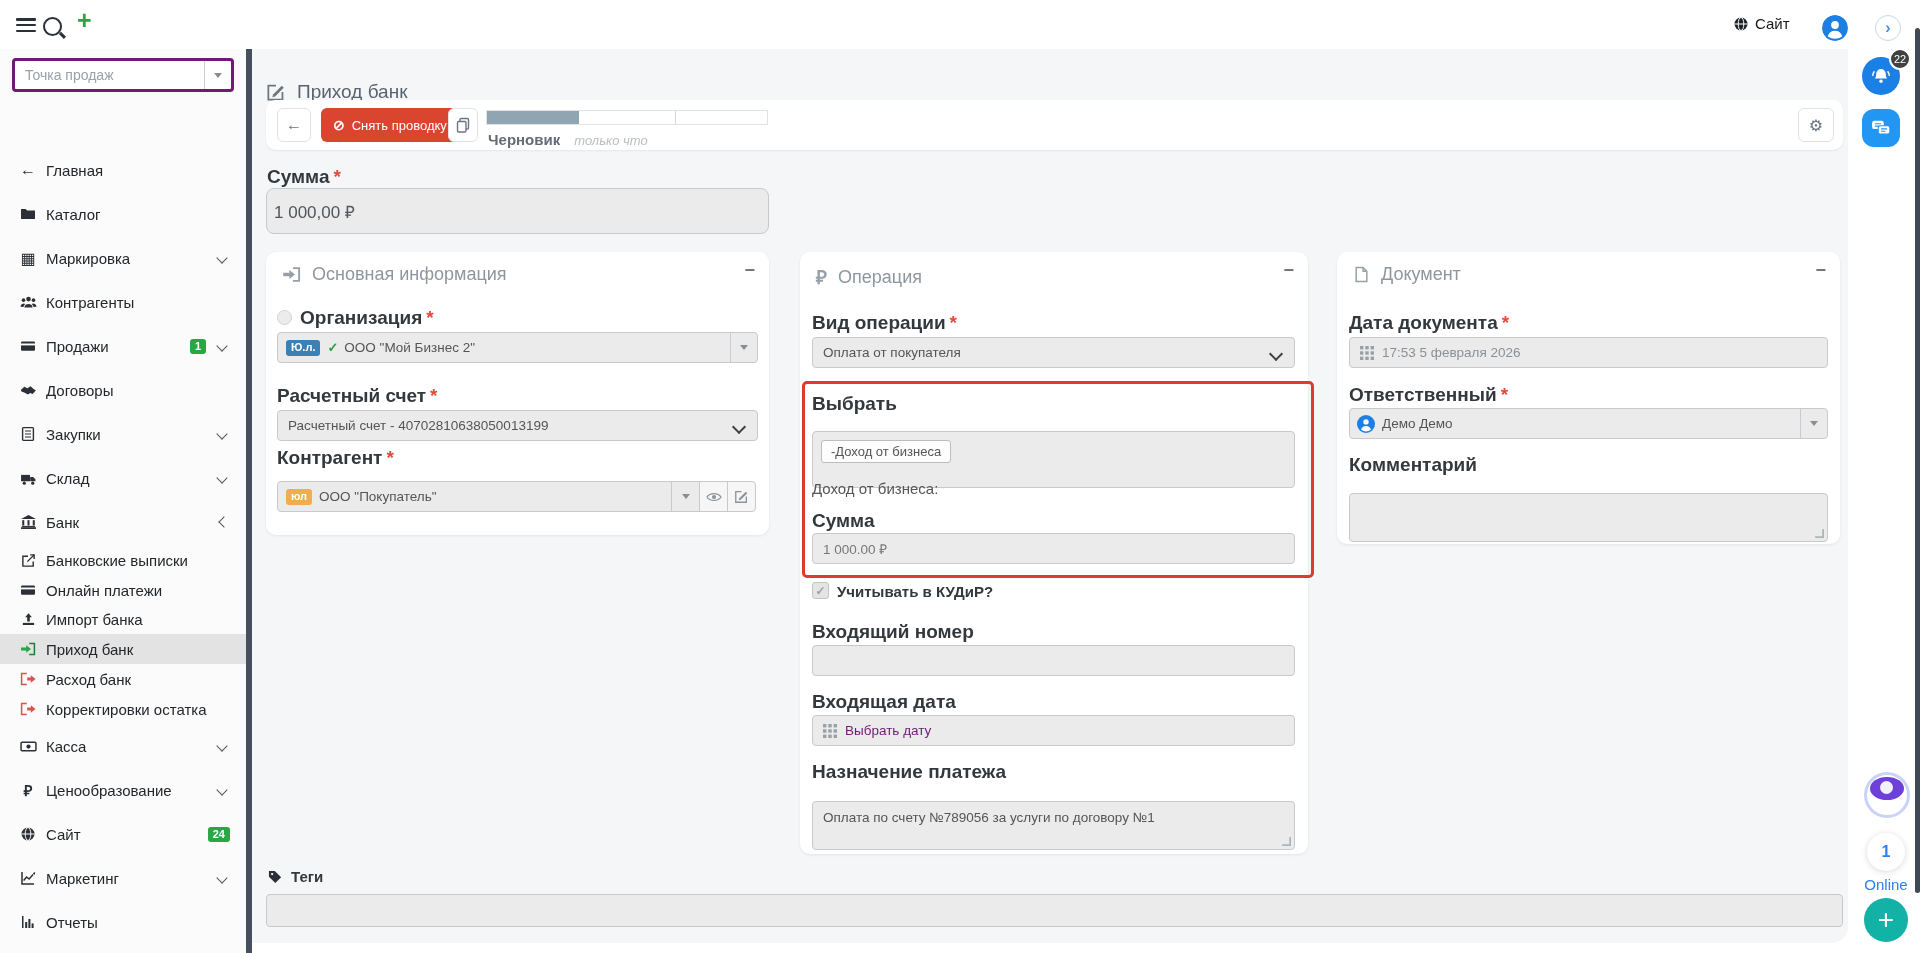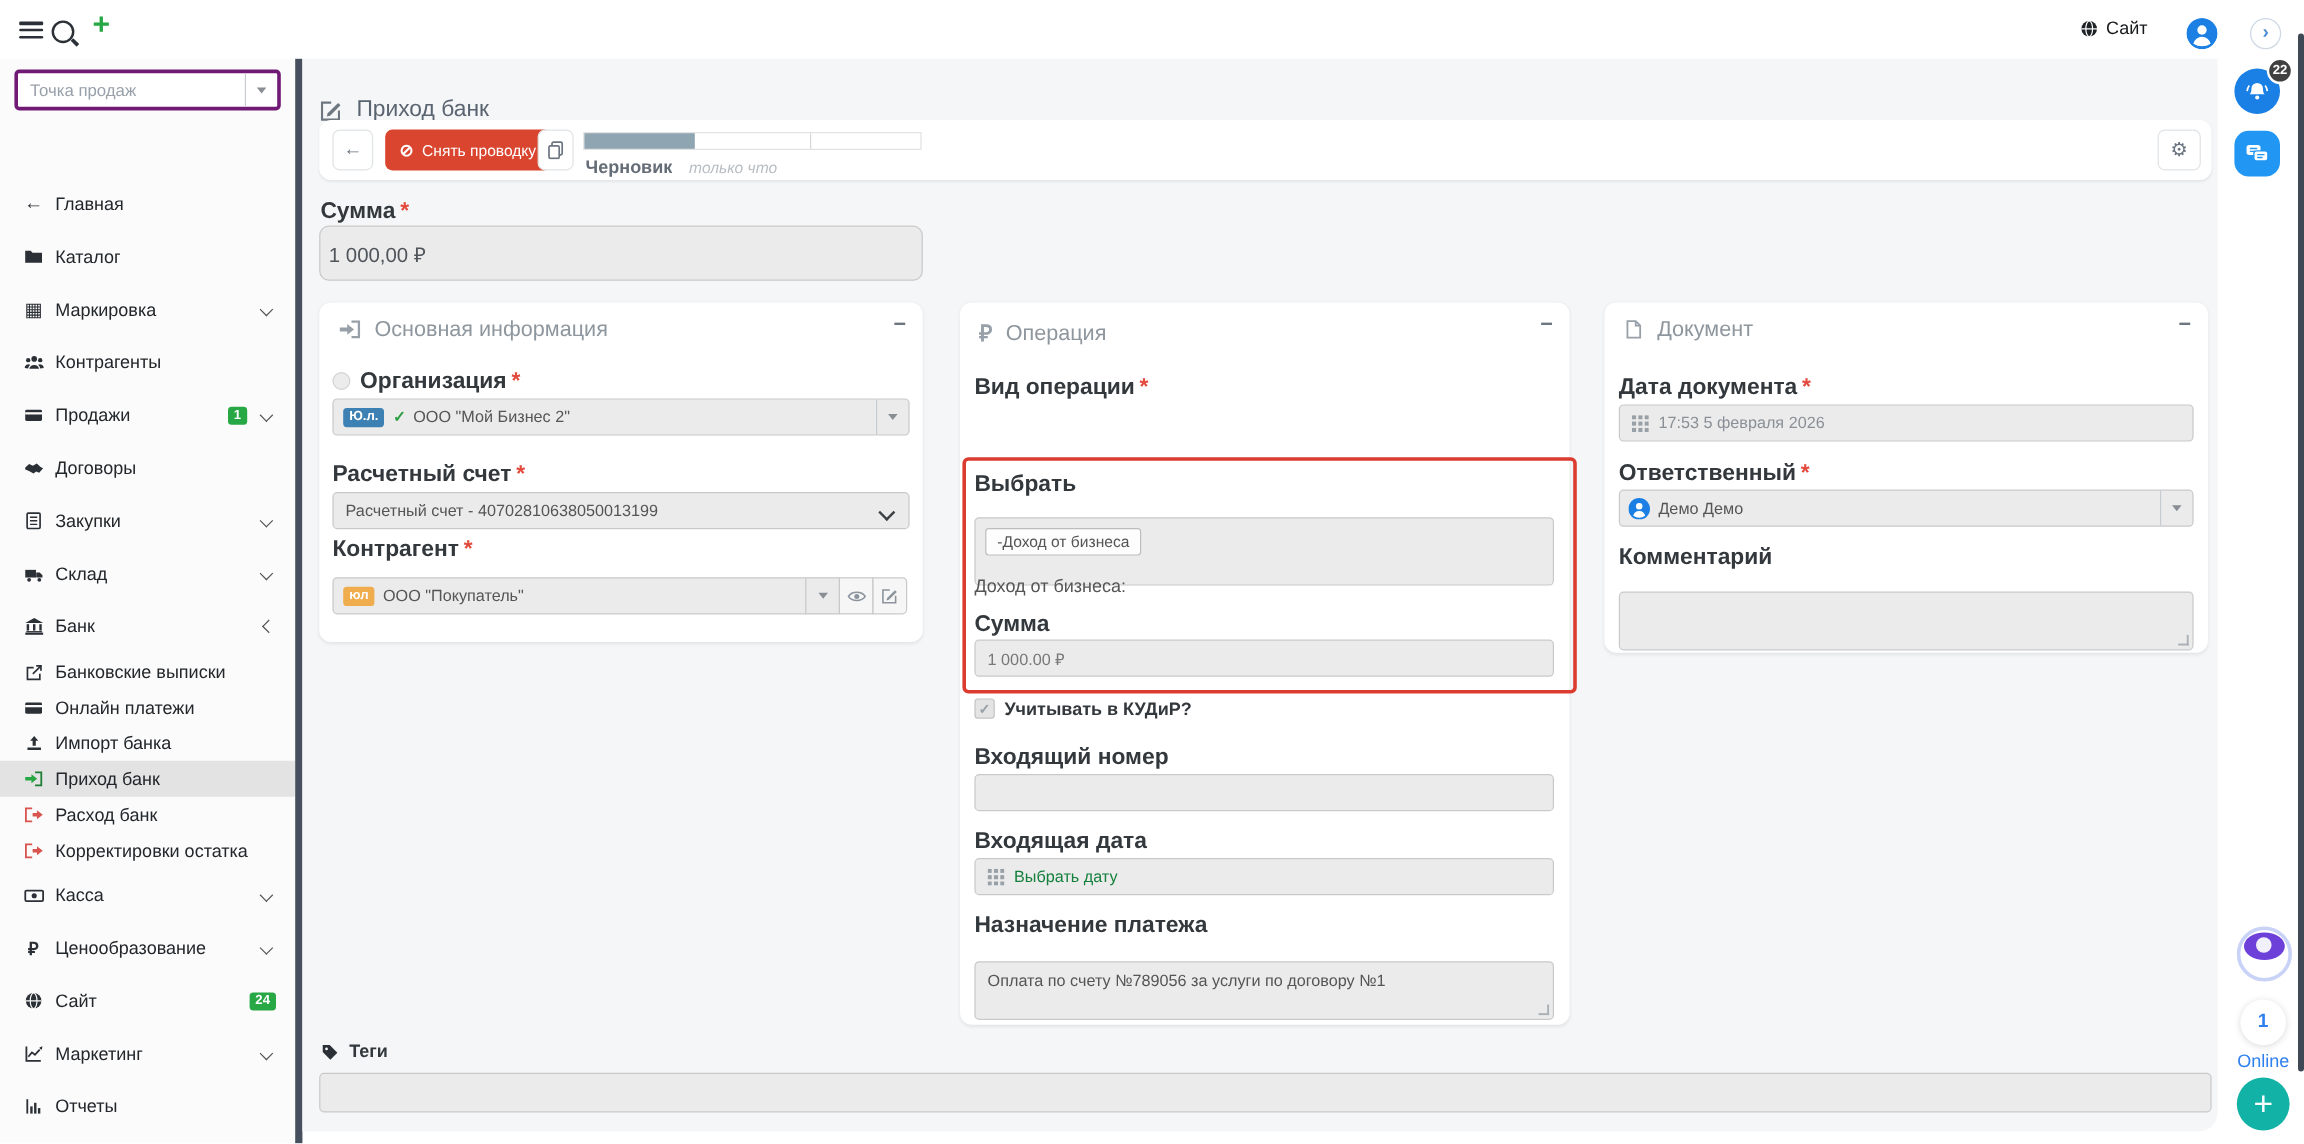--- a/index.html
+++ b/index.html
@@ -67,21 +67,21 @@
   .chip{background:#fdfdfd;border:1px solid #bdbdbd;border-radius:3px;font-size:13px;color:#555;padding:4px 9px;line-height:1;}
   .cb{position:absolute;width:17px;height:17px;background:#e4e4e4;border:1px solid #c3c3c3;border-radius:3px;color:#9aa0a6;
     font-size:12px;font-weight:700;display:flex;align-items:center;justify-content:center;box-sizing:border-box;cursor:pointer;}
   .txtarea{align-items:flex-start;padding-top:8px;margin-top:16px;}
   .rsz{position:absolute;right:2px;bottom:2px;width:9px;height:9px;border-right:2px solid #aab0b6;border-bottom:2px solid #aab0b6;transform:scale(.8);}
   .gridico{margin-right:8px;flex:none;}
   .bluuser{margin-right:7px;flex:none;}
   
   .fbell{position:absolute;left:1862px;top:57px;width:38px;height:38px;border-radius:50%;background:#1a80e5;display:flex;align-items:center;justify-content:center;cursor:pointer;}
   .fbellbadge{position:absolute;left:1889px;top:48px;width:22px;height:22px;border-radius:50%;background:#404040;border:2px solid #fff;
-    color:#fff;font-size:11px;font-weight:700;display:flex;align-items:center;justify-content:center;box-sizing:border-box;}
+    color:#fff;font-size:11px;font-weight:400;display:flex;align-items:center;justify-content:center;box-sizing:border-box;}
   .fchat{position:absolute;left:1862px;top:109px;width:38px;height:38px;border-radius:12px;background:#2196f3;display:flex;align-items:center;justify-content:center;cursor:pointer;}
   .fwidget{position:absolute;left:1864px;top:772px;width:46px;height:46px;border-radius:50%;border:3px solid #c9d2f7;background:#fff;box-sizing:border-box;cursor:pointer;overflow:hidden;}
   .fwidget .blob{position:absolute;left:3px;top:2px;width:34px;height:23px;background:#6c40d9;border-radius:50%;}
   .fwidget .dot{position:absolute;left:13px;top:6px;width:13px;height:13px;border-radius:50%;background:#f2f0fb;
     box-shadow:3px 2px 0 -5px #fff;}
   .fcount{position:absolute;left:1867px;top:833px;width:38px;height:38px;border-radius:50%;background:#fff;box-shadow:0 1px 6px rgba(0,0,0,.15);
     color:#2f80ed;font-size:16px;font-weight:700;display:flex;align-items:center;justify-content:center;}
   .fonline{position:absolute;left:1857px;top:876px;width:58px;text-align:center;color:#2f80ed;font-size:15px;}
   .fab{position:absolute;left:1864px;top:898px;width:44px;height:44px;border-radius:50%;background:#12b2a6;color:#fff;font-size:28px;font-weight:400;
     display:flex;align-items:center;justify-content:center;cursor:pointer;}
@@ -419,20 +419,24 @@
     </div>
 
     <div class="panel" style="left:548px;top:203px;width:508px;height:602px">
       <div class="phead">
         <span style="font-size:19px;font-weight:700;color:#97a0a8">₽</span>
         <span>Операция</span>
       </div>
       <div class="pminus">−</div>
 
       <div class="plbl lbl req" style="left:12px;top:61px">Вид операции</div>
+      <div class="inp" style="left:12px;top:85px;width:483px;height:31px">
+        <span>Оплата от покупателя</span>
+        <span class="selchv"></span>
+      </div>
 
       <div class="redbox" style="left:2px;top:129px;width:506px;height:191px"></div>
 
       <div class="plbl lbl" style="left:12px;top:142px">Выбрать</div>
       <div class="inp txtarea" style="left:12px;top:163px;width:483px;height:57px;padding-left:8px">
         <span class="chip">-Доход от бизнеса</span>
       </div>
       <div class="plbl" style="left:12px;top:228px;font-size:15px;color:#555">Доход от бизнеса:</div>
       <div class="plbl lbl" style="left:12px;top:259px">Сумма</div>
       <div class="inp" style="left:12px;top:281px;width:483px;height:31px;color:#777">
@@ -453,21 +457,21 @@
             <rect x="0" y="0" width="3.4" height="3.4"></rect>
             <rect x="5.3" y="0" width="3.4" height="3.4"></rect>
             <rect x="10.6" y="0" width="3.4" height="3.4"></rect>
             <rect x="0" y="5.3" width="3.4" height="3.4"></rect>
             <rect x="5.3" y="5.3" width="3.4" height="3.4"></rect>
             <rect x="10.6" y="5.3" width="3.4" height="3.4"></rect>
             <rect x="0" y="10.6" width="3.4" height="3.4"></rect>
             <rect x="5.3" y="10.6" width="3.4" height="3.4"></rect>
             <rect x="10.6" y="10.6" width="3.4" height="3.4"></rect>
           </svg>
-        <span style="color:#15803d">Выбрать дату</span>
+        <span style="color:#701a75">Выбрать дату</span>
       </div>
 
       <div class="plbl lbl" style="left:12px;top:510px">Назначение платежа</div>
       <div class="inp txtarea" style="left:12px;top:533px;width:483px;height:49px">
         <span>Оплата по счету №789056 за услуги по договору №1</span>
         <span class="rsz"></span>
       </div>
     </div>
 
     <div class="panel" style="left:1085px;top:203px;width:503px;height:292px">

